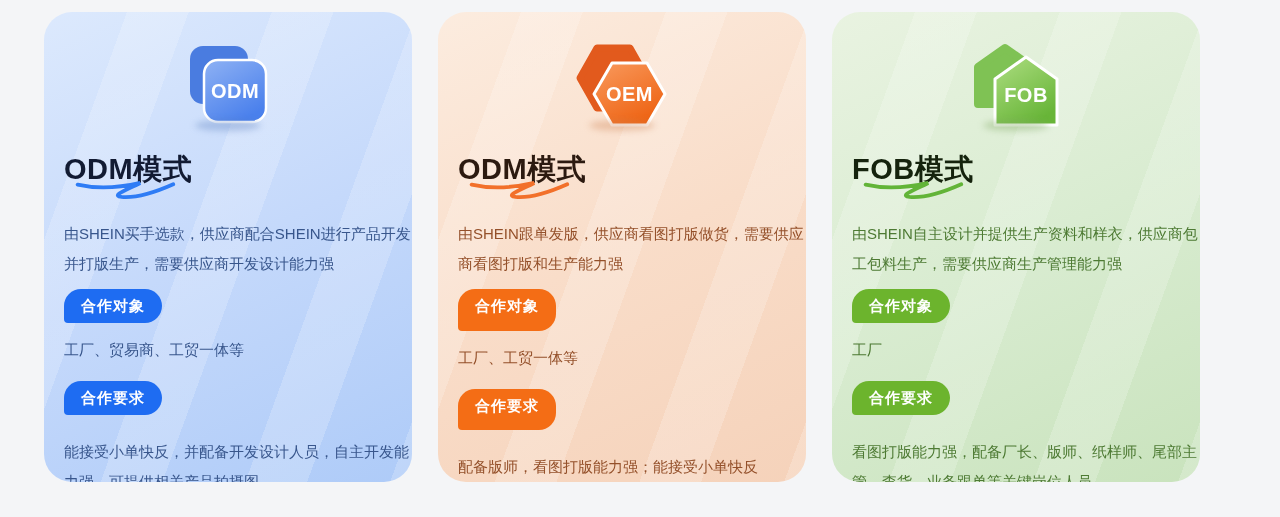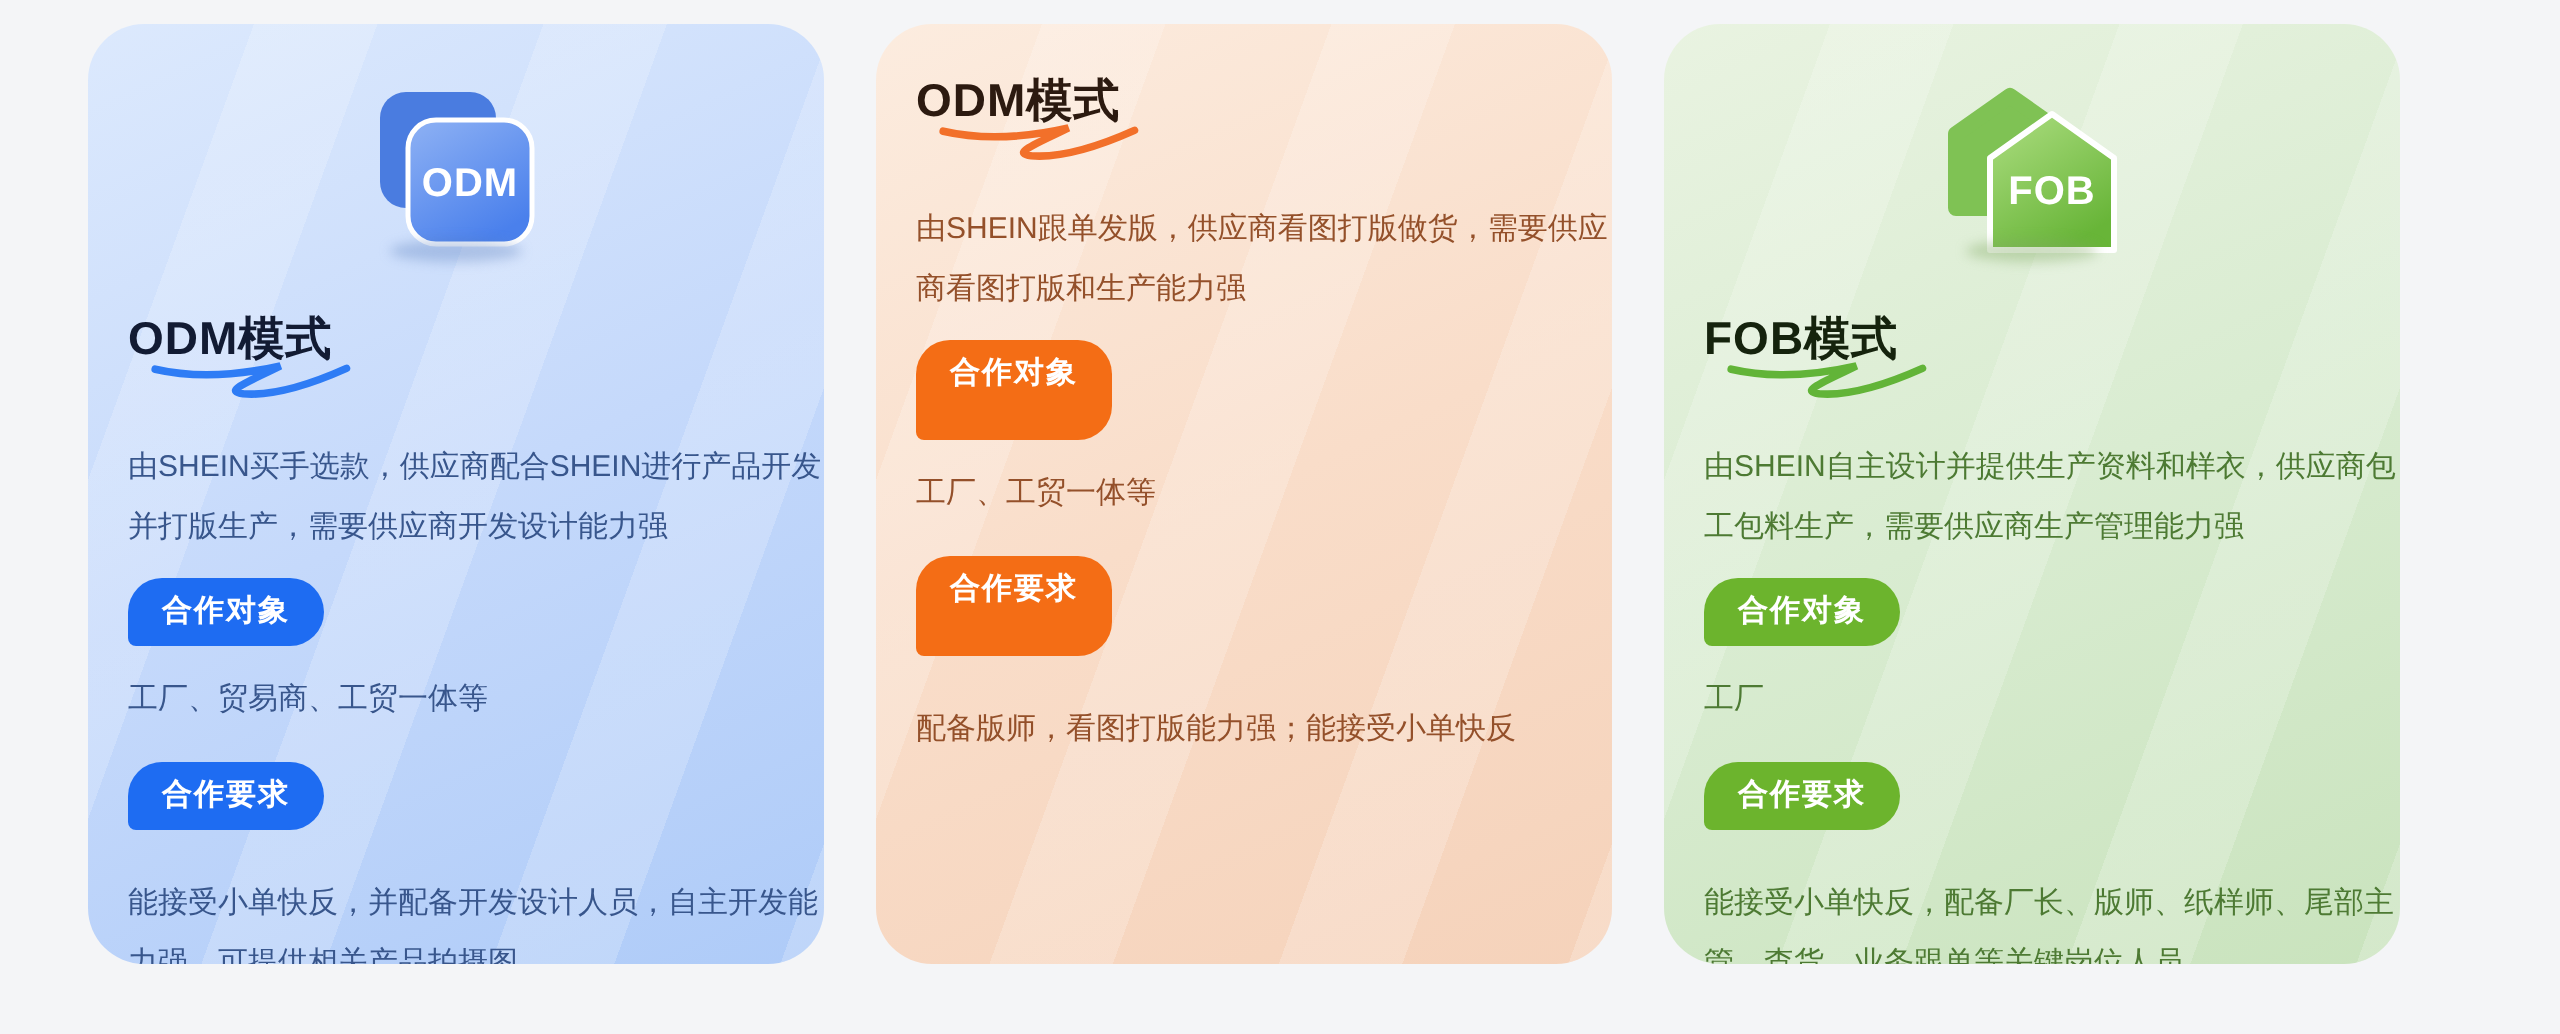--- a/index.html
+++ b/index.html
@@ -52,21 +52,21 @@
   .icon-shadow {
     width: 66px;
     height: 11px;
     border-radius: 50%;
     background: var(--shadow);
     filter: blur(3px);
     margin: -16px auto 0 auto;
   }
   .title-wrap { margin-top: 24px; }
   .card-title {
-    font-size: 23px;
+    font-size: 29px;
     line-height: 28px;
     font-weight: 700;
     color: var(--title);
     letter-spacing: 0.5px;
   }
   .squiggle { display: block; margin: -6px 0 0 2px; }
   .squiggle path {
     fill: none;
     stroke: var(--squig);
     stroke-width: 4.5;
@@ -135,20 +135,34 @@
       <p class="value">工厂、贸易商、工贸一体等</p>
       <div class="badge second">合作要求</div>
       <p class="value last">能接受小单快反，并配备开发设计人员，自主开发能
 力强，可提供相关产品拍摄图</p>
     </div>
   </section>
 
   <section class="card" style="--g1: #fcecdf; --g2: #f9ddc9; --g3: #f5d2ba; --badge: #f46d15; --text: #94502a; --title: #2c1a10; --squig: #f2702a; --iconback: #e25a1d; --icong1: #f99a5e; --icong2: #ee6414; --shadow: rgba(205,130,80,0.35);">
     <div class="stripes"></div>
     <div class="card-inner">
+      <div class="icon-wrap">
+        <svg width="100" height="96" viewBox="0 0 100 96">
+          <defs>
+            <linearGradient id="grad1" x1="0" y1="0" x2="0.6" y2="1">
+              <stop offset="0" stop-color="var(--icong1)"></stop>
+              <stop offset="1" stop-color="var(--icong2)"></stop>
+            </linearGradient>
+          </defs>
+          <polygon points="8,38 25,8 58,8 75,38 58,68 25,68" fill="var(--iconback)" stroke="var(--iconback)" stroke-width="7" stroke-linejoin="round"></polygon>
+          <polygon points="22,54 40,23 75,23 93,54 75,85 40,85" fill="url(#grad1)" stroke="#ffffff" stroke-width="3" stroke-linejoin="round"></polygon>
+          <text class="icon-text" x="57.5" y="61" text-anchor="middle" font-size="20">OEM</text>
+        </svg>
+        <div class="icon-shadow"></div>
+      </div>
       <div class="title-wrap">
         <h2 class="card-title">ODM模式</h2>
         <svg class="squiggle" width="118" height="22" viewBox="0 0 120 26">
           <path d="M4 9 C30 15 56 12 78 7 C58 17 44 22 56 23.5 C74 25 98 17 117 8.5"></path>
         </svg>
       </div>
       <p class="desc">由SHEIN跟单发版，供应商看图打版做货，需要供应
 商看图打版和生产能力强</p>
       <div class="badge">合作对象</div>
       <p class="value">工厂、工贸一体等</p>
@@ -178,18 +192,18 @@
         <h2 class="card-title">FOB模式</h2>
         <svg class="squiggle" width="118" height="22" viewBox="0 0 120 26">
           <path d="M4 9 C30 15 56 12 78 7 C58 17 44 22 56 23.5 C74 25 98 17 117 8.5"></path>
         </svg>
       </div>
       <p class="desc">由SHEIN自主设计并提供生产资料和样衣，供应商包
 工包料生产，需要供应商生产管理能力强</p>
       <div class="badge">合作对象</div>
       <p class="value">工厂</p>
       <div class="badge second">合作要求</div>
-      <p class="value last">能接受小单快反，配备厂长、版师、纸样师、尾部主
+      <p class="value last">看图打版能力强，配备厂长、版师、纸样师、尾部主
 管、查货、业务跟单等关键岗位人员</p>
     </div>
   </section>
 
 </div>
 
 </body></html>

